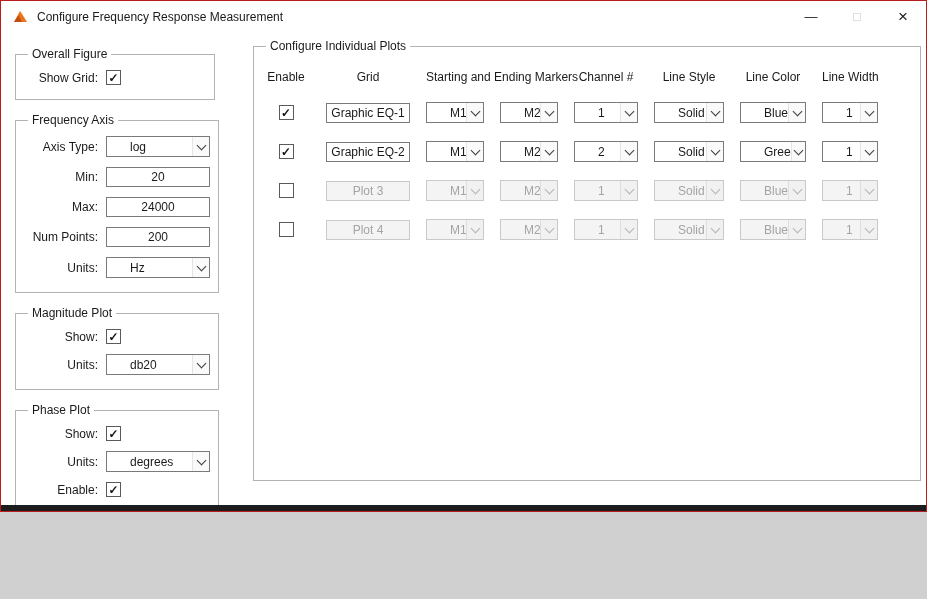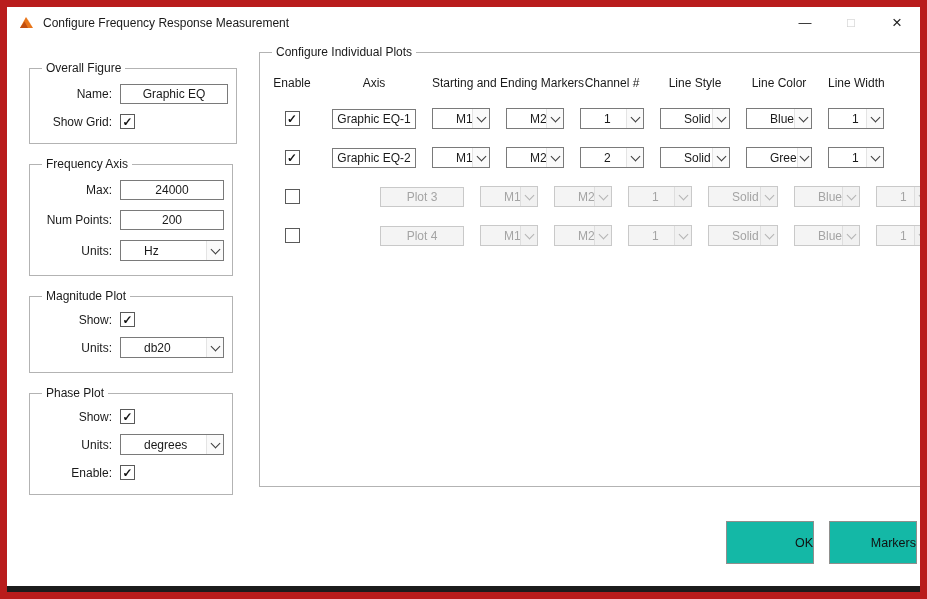--- a/index.html
+++ b/index.html
@@ -1,37 +1,37 @@
 <!DOCTYPE html>
 <html><head>
 <meta charset="utf-8">
 <style>
   * { margin:0; padding:0; box-sizing:border-box; }
   html,body { background:#d0d0d0; }
   body { font-family:"Liberation Sans", sans-serif; font-size:12px; color:#1a1a1a; }
 
-  .window { position:relative; width:927px; height:599px; background:#ffffff;
-            border:7px solid #b91c1c; overflow:hidden; }
+  .window { position:relative; width:927px; height:512px; background:#ffffff;
+            border:1px solid #b91c1c; overflow:hidden; }
 
   
   .titlebar { position:absolute; top:0; left:0; right:0; height:31px; background:#ffffff;
               display:flex; align-items:center; }
   .app-icon { width:17px; height:15px; margin-left:11px; flex:0 0 auto; }
   .titlebar .title { margin-left:8px; font-size:12px; white-space:nowrap; }
   .win-controls { margin-left:auto; display:flex; height:100%; }
   .win-btn { width:46px; height:100%; display:flex; align-items:center; justify-content:center;
              font-size:13px; color:#222; cursor:default; }
   .win-btn.maximize { color:#c9c9c9; }
   .win-btn.close { font-size:17px; }
 
   
   fieldset.group { border:1px solid #b3b3b3; padding:9px 8px 4px 8px; background:#fff; }
   fieldset.group legend { padding:0 4px; margin-left:4px; font-size:12px; }
 
-  .left-col { position:absolute; left:22px; top:46px; width:200px;margin-top:8px; }
+  .left-col { position:absolute; left:14px; top:46px; width:200px; }
   .left-col fieldset.group { margin-bottom:13px; }
 
   .form-row { display:grid; grid-template-columns:74px 1fr; column-gap:8px;
               align-items:center; margin-bottom:10px; }
   .form-row label { text-align:right; white-space:nowrap; }
 
   .textfield { height:20px; width:104px; border:1px solid #7a7a7a; background:#fff;
                font:inherit; font-size:12px; padding:0 4px; color:#1a1a1a; }
   .textfield.center { text-align:center; }
   .textfield.wide { width:108px; }
@@ -57,21 +57,21 @@
   .plots-header .h { text-align:center; white-space:nowrap; font-size:12px; }
   .h.c1{grid-column:1} .h.c2{grid-column:2} .h.c34{grid-column:3 / span 2}
   .h.c5{grid-column:5} .h.c6{grid-column:6} .h.c7{grid-column:7} .h.c8{grid-column:8}
 
   .plot-row { margin-top:18px; }
   .plot-row .enable-cell { display:flex; justify-content:center; }
   .plot-row .textfield { width:100%; }
   .plot-row .dropdown { width:100%; }
 
   .plot-row.disabled .textfield,
-  .plot-row.disabled .dropdown { background:#f4f4f4; border-color:#c9c9c9; color:#a4a4a4;margin-left:48px; }
+  .plot-row.disabled .dropdown { background:#f4f4f4; border-color:#c9c9c9; color:#a4a4a4; }
   .plot-row.disabled .dd-arrow { background:#f1f1f1; border-left-color:#dedede; }
   .plot-row.disabled .chev { border-color:#b3b3b3; }
 
   
   .btn { position:absolute; width:88px; height:43px; background:#14b8a6;
          border:1px solid #8f8f8d; font:inherit; font-size:12.5px; color:#111; cursor:default;text-align:right; }
   .btn.ok { left:719px; top:514px; }
   .btn.cancel { left:822px; top:514px; }
 
   .bottom-strip { position:absolute; left:0; right:0; bottom:0; height:6px; background:#1c1c1c; }
@@ -95,31 +95,40 @@
       <div class="win-btn maximize">□</div>
       <div class="win-btn close">×</div>
     </div>
   </div>
 
   <div class="left-col">
 
     <fieldset class="group">
       <legend>Overall Figure</legend>
       <div class="form-row">
-        <label>Name:</label>
-        <input class="textfield center wide" value="Graphic EQ" style="">
-      </div>
-      <div class="form-row">
         <label>Show Grid:</label>
         <span class="checkbox">✓</span>
       </div>
     </fieldset>
 
     <fieldset class="group">
       <legend>Frequency Axis</legend>
+      <div class="form-row">
+        <label>Axis Type:</label>
+        <div class="dropdown">
+          <span class="dd-value">log</span>
+          <span class="dd-arrow">
+              <span class="chev"></span>
+            </span>
+        </div>
+      </div>
+      <div class="form-row">
+        <label>Min:</label>
+        <input class="textfield center" value="20" style="">
+      </div>
       <div class="form-row">
         <label>Max:</label>
         <input class="textfield center" value="24000" style="">
       </div>
       <div class="form-row">
         <label>Num Points:</label>
         <input class="textfield center" value="200" style="">
       </div>
       <div class="form-row">
         <label>Units:</label>
@@ -170,21 +179,21 @@
       </div>
     </fieldset>
 
   </div>
 
   <fieldset class="group right-panel">
     <legend>Configure Individual Plots</legend>
 
     <div class="plots-grid plots-header">
       <span class="h c1">Enable</span>
-      <span class="h c2">Axis</span>
+      <span class="h c2">Grid</span>
       <span class="h c34">Starting and Ending Markers</span>
       <span class="h c5">Channel #</span>
       <span class="h c6">Line Style</span>
       <span class="h c7">Line Color</span>
       <span class="h c8">Line Width</span>
     </div>
 
     <div class="plots-grid plot-row">
       <span class="enable-cell">
           <span class="checkbox">✓</span>

